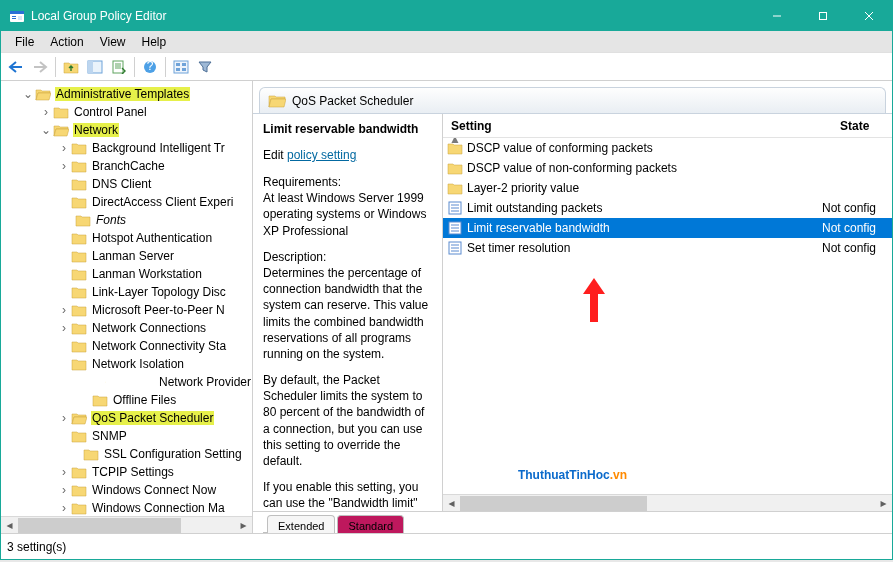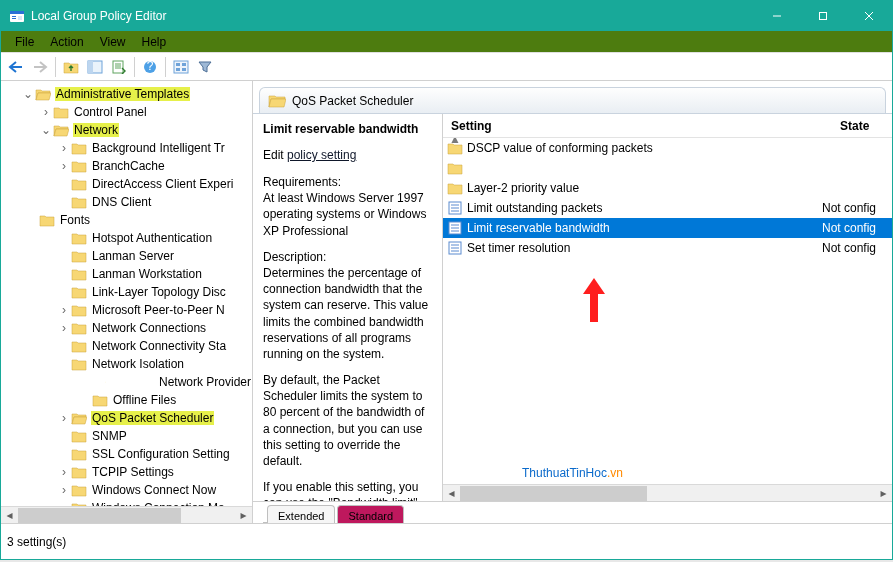--- a/index.html
+++ b/index.html
@@ -4,64 +4,64 @@
 <style>
 * { margin:0; padding:0; box-sizing:border-box; font-family:"Segoe UI",Tahoma,sans-serif; font-size:12px; }
 body { background:#e8e8e8; width:893px; height:562px; overflow:hidden; }
 .window { width:893px; height:560px; background:#fff; border:1px solid #18a999; display:flex; flex-direction:column; }
 .titlebar { height:30px; background:#18a999; display:flex; align-items:center; padding-left:8px; color:#fff; }
 .titlebar .app-icon { width:16px; height:16px; margin-right:6px; }
 .titlebar .title { flex:1; font-size:12px; }
 .titlebar .win-btns { display:flex; height:100%; }
 .titlebar .win-btn { width:46px; height:100%; display:flex; align-items:center; justify-content:center; color:#fff; }
 .titlebar .win-btn svg { stroke:#fff; }
-.menubar { height:22px; background:#4d7c0f; display:flex; align-items:center; padding:0 6px; border-bottom:1px solid #e0e0e0; }
+.menubar { height:22px; background:#e5e5e5; display:flex; align-items:center; padding:0 6px; border-bottom:1px solid #e0e0e0; }
 .menubar .menu-item { padding:2px 8px; cursor:default; }
 .toolbar { height:28px; background:#fff; display:flex; align-items:center; padding:0 4px; gap:2px; border-bottom:1px solid #d0d0d0; }
 .tb-sep { width:1px; height:20px; background:#d0d0d0; margin:0 2px; }
 .tb-btn { width:22px; height:22px; display:flex; align-items:center; justify-content:center; border:1px solid transparent; }
 .content { flex:1; display:flex; overflow:hidden; }
 .tree-pane { width:252px; border-right:1px solid #d0d0d0; overflow:hidden; position:relative; display:flex; flex-direction:column; }
 .tree-scroll { flex:1; overflow:hidden; padding-top:4px; }
 .tree-row { height:18px; display:flex; align-items:center; white-space:nowrap; padding-left:4px; }
 .tree-row .expander { width:14px; display:flex; align-items:center; justify-content:center; color:#6b6b6b; }
 .tree-row .folder { width:16px; height:14px; margin-right:4px; }
 .tree-row .label { padding:0 1px;text-align:right; }
 .hl-yellow { background:#e6f04a; }
 .right-pane { flex:1; display:flex; flex-direction:column; overflow:hidden; }
 .folder-header { margin:6px 6px 0 6px; height:26px; background:linear-gradient(#fefefe,#e9eef3); border-top-left-radius:6px; border-top-right-radius:6px; display:flex; align-items:center; padding:0 8px; border:1px solid #c9d3de; border-bottom:none; }
 .folder-header .folder { width:18px; height:16px; margin-right:6px; }
 .details-area { flex:1; display:flex; border-top:1px solid #c9d3de; margin:0 0 0 0; overflow:hidden; }
 .desc-pane { width:190px; padding:8px 10px; border-right:1px solid #d0d0d0; overflow:hidden; color:#000; }
 .desc-pane .setting-title { font-weight:700; margin-bottom:12px; font-size:12px; }
 .desc-pane .edit-line { margin-bottom:12px; }
-.desc-pane a { color:#0f172a; text-decoration:underline;margin-top:39px; }
+.desc-pane a { color:#0369a1; text-decoration:underline;margin-top:39px; }
 .desc-pane p { margin-bottom:10px; line-height:1.35; }
 .list-pane { flex:1; display:flex; flex-direction:column; overflow:hidden; }
 .list-header { height:24px; display:flex; align-items:center; border-bottom:1px solid #e3e3e3; }
 .list-header .col { padding:0 8px; font-weight:700; }
 .list-header .col-setting { flex:1; }
 .list-header .col-state { width:60px; text-align:left; }
 .list-body { flex:1; overflow:hidden; position:relative; }
 .list-row { height:20px; display:flex; align-items:center; padding-left:4px; white-space:nowrap; }
 .list-row.selected { background:#0078d7; color:#fff; }
 .list-row .item-icon { width:16px; height:16px; margin-right:4px; display:flex; align-items:center; justify-content:center; }
 .list-row .item-label { flex:1; }
 .list-row .item-state { width:70px; overflow:hidden; text-overflow:clip; }
 .sort-arrow-top { position:absolute; top:-6px; left:6px; color:#7a7a7a; }
 .tabs-row { height:22px; display:flex; align-items:flex-end; padding-left:10px; border-top:1px solid #d0d0d0; }
 .tab { padding:2px 10px 0 10px; border:1px solid #bfbfbf; border-bottom:none; border-top-left-radius:4px; border-top-right-radius:4px; margin-right:2px; background:#f6f6f6; height:18px; font-size:11px; display:flex; align-items:center; }
 .tab.back { background:#be185d; }
-.statusbar { height:36px; border-top:1px solid #d0d0d0; display:flex; align-items:center; padding:0 6px; font-size:12px; }
+.statusbar { height:26px; border-top:1px solid #d0d0d0; display:flex; align-items:center; padding:0 6px; font-size:12px; }
 .scrollbar-h { height:17px; background:#f0f0f0; border-top:1px solid #d9d9d9; display:flex; align-items:center; }
 .scrollbar-h .sb-btn { width:17px; height:17px; display:flex; align-items:center; justify-content:center; color:#606060; }
 .scrollbar-h .sb-track { flex:1; height:17px; position:relative; }
 .scrollbar-h .sb-thumb { position:absolute; height:15px; top:1px; background:#cdcdcd; border-radius:0; }
 .arrow-annot { position:absolute; left:136px; top:138px; z-index:50; }
-.watermark { position:absolute; left:50%; transform:translateX(-50%); bottom:40px; font-size:23px; font-weight:400; pointer-events:none; z-index:60; font-family:Arial,sans-serif; }
+.watermark { position:absolute; left:50%; transform:translateX(-50%); bottom:48px; font-size:23px; font-weight:700; pointer-events:none; z-index:60; font-family:Arial,sans-serif; }
 .watermark .wm-a { color:#0b6acb; }
 .watermark .wm-b { color:#ff8a00; }
 
 .folder-svg { fill:#f7d774; stroke:#caa23a; stroke-width:0.5; }
 .folder-open-svg { fill:#f7d774; stroke:#caa23a; stroke-width:0.5; }
 .policy-icon rect { fill:#fff; stroke:#5b8bd0; }
 .policy-icon .lines { stroke:#5b8bd0; stroke-width:1; }
 </style>
 </head>
 <body>
@@ -199,30 +199,30 @@
               <svg class="folder" viewBox="0 0 16 14">
                 <path class="folder-svg" d="M1 3h5l1 1h8v9H1z"></path>
               </svg>
               <span class="label">BranchCache</span>
             </div>
             <div class="tree-row" style="padding-left: 56px;">
               <span class="expander"></span>
               <svg class="folder" viewBox="0 0 16 14">
                 <path class="folder-svg" d="M1 3h5l1 1h8v9H1z"></path>
               </svg>
+              <span class="label">DNS Client</span>
+            </div>
+            <div class="tree-row" style="padding-left: 56px;">
+              <span class="expander"></span>
+              <svg class="folder" viewBox="0 0 16 14">
+                <path class="folder-svg" d="M1 3h5l1 1h8v9H1z"></path>
+              </svg>
               <span class="label">DirectAccess Client Experi</span>
             </div>
-            <div class="tree-row" style="padding-left: 56px;">
-              <span class="expander"></span>
-              <svg class="folder" viewBox="0 0 16 14">
-                <path class="folder-svg" d="M1 3h5l1 1h8v9H1z"></path>
-              </svg>
-              <span class="label">DNS Client</span>
-            </div>
-            <div class="tree-row" style="padding-left: 24px;">
+            <div class="tree-row" style="padding-left: 60px; font-style: italic;">
               <span class="expander"></span>
               <svg class="folder" viewBox="0 0 16 14">
                 <path class="folder-svg" d="M1 3h5l1 1h8v9H1z"></path>
               </svg>
               <span class="label">Fonts</span>
             </div>
             <div class="tree-row" style="padding-left: 56px;">
               <span class="expander"></span>
               <svg class="folder" viewBox="0 0 16 14">
                 <path class="folder-svg" d="M1 3h5l1 1h8v9H1z"></path>
@@ -300,21 +300,21 @@
               </svg>
               <span class="label hl-yellow">QoS Packet Scheduler</span>
             </div>
             <div class="tree-row" style="padding-left: 56px;">
               <span class="expander"></span>
               <svg class="folder" viewBox="0 0 16 14">
                 <path class="folder-svg" d="M1 3h5l1 1h8v9H1z"></path>
               </svg>
               <span class="label">SNMP</span>
             </div>
-            <div class="tree-row" style="padding-left: 56px;">
+            <div class="tree-row" style="padding-left: 56px; margin-left: 12px;">
               <span class="expander"></span>
               <svg class="folder" viewBox="0 0 16 14">
                 <path class="folder-svg" d="M1 3h5l1 1h8v9H1z"></path>
               </svg>
               <span class="label">SSL Configuration Setting</span>
             </div>
             <div class="tree-row" style="padding-left: 56px;">
               <span class="expander">›</span>
               <svg class="folder" viewBox="0 0 16 14">
                 <path class="folder-svg" d="M1 3h5l1 1h8v9H1z"></path>
@@ -355,21 +355,21 @@
         <span>QoS Packet Scheduler</span>
       </div>
 
       <div class="details-area">
 
         <div class="desc-pane">
           <div class="setting-title">Limit reservable bandwidth</div>
           <div class="edit-line">
             <span>Edit </span><a href="#">policy setting </a>
           </div>
-          <p><span>Requirements:</span><br><span>At least Windows Server 1997 operating systems or Windows XP Professional</span></p>
+          <p><span>Requirements:</span><br><span>At least Windows Server 1999 operating systems or Windows XP Professional</span></p>
           <p><span>Description:</span><br><span>Determines the percentage of connection bandwidth that the system can reserve. This value limits the combined bandwidth reservations of all programs running on the system.</span></p>
           <p>By default, the Packet Scheduler limits the system to 80 percent of the bandwidth of a connection, but you can use this setting to override the default.</p>
           <p>If you enable this setting, you can use the "Bandwidth limit" box to adjust the amount of bandwidth the system can reserve.</p>
         </div>
 
         <div class="list-pane">
           <div class="list-header">
             <div class="col col-setting">Setting</div>
             <div class="col col-state">State</div>
           </div>
@@ -387,20 +387,21 @@
                 </span>
                 <span class="item-label">DSCP value of conforming packets</span>
                 <span class="item-state"></span>
               </div>
               <div class="list-row">
                 <span class="item-icon">
                   <svg width="16" height="14" viewBox="0 0 16 14">
                     <path class="folder-svg" d="M1 3h5l1 1h8v9H1z"></path>
                   </svg>
                 </span>
+                <span class="item-label">DSCP value of non-conforming packets</span>
                 <span class="item-state"></span>
               </div>
               <div class="list-row">
                 <span class="item-icon">
                   <svg width="16" height="14" viewBox="0 0 16 14">
                     <path class="folder-svg" d="M1 3h5l1 1h8v9H1z"></path>
                   </svg>
                 </span>
                 <span class="item-label">Layer-2 priority value</span>
                 <span class="item-state"></span>

